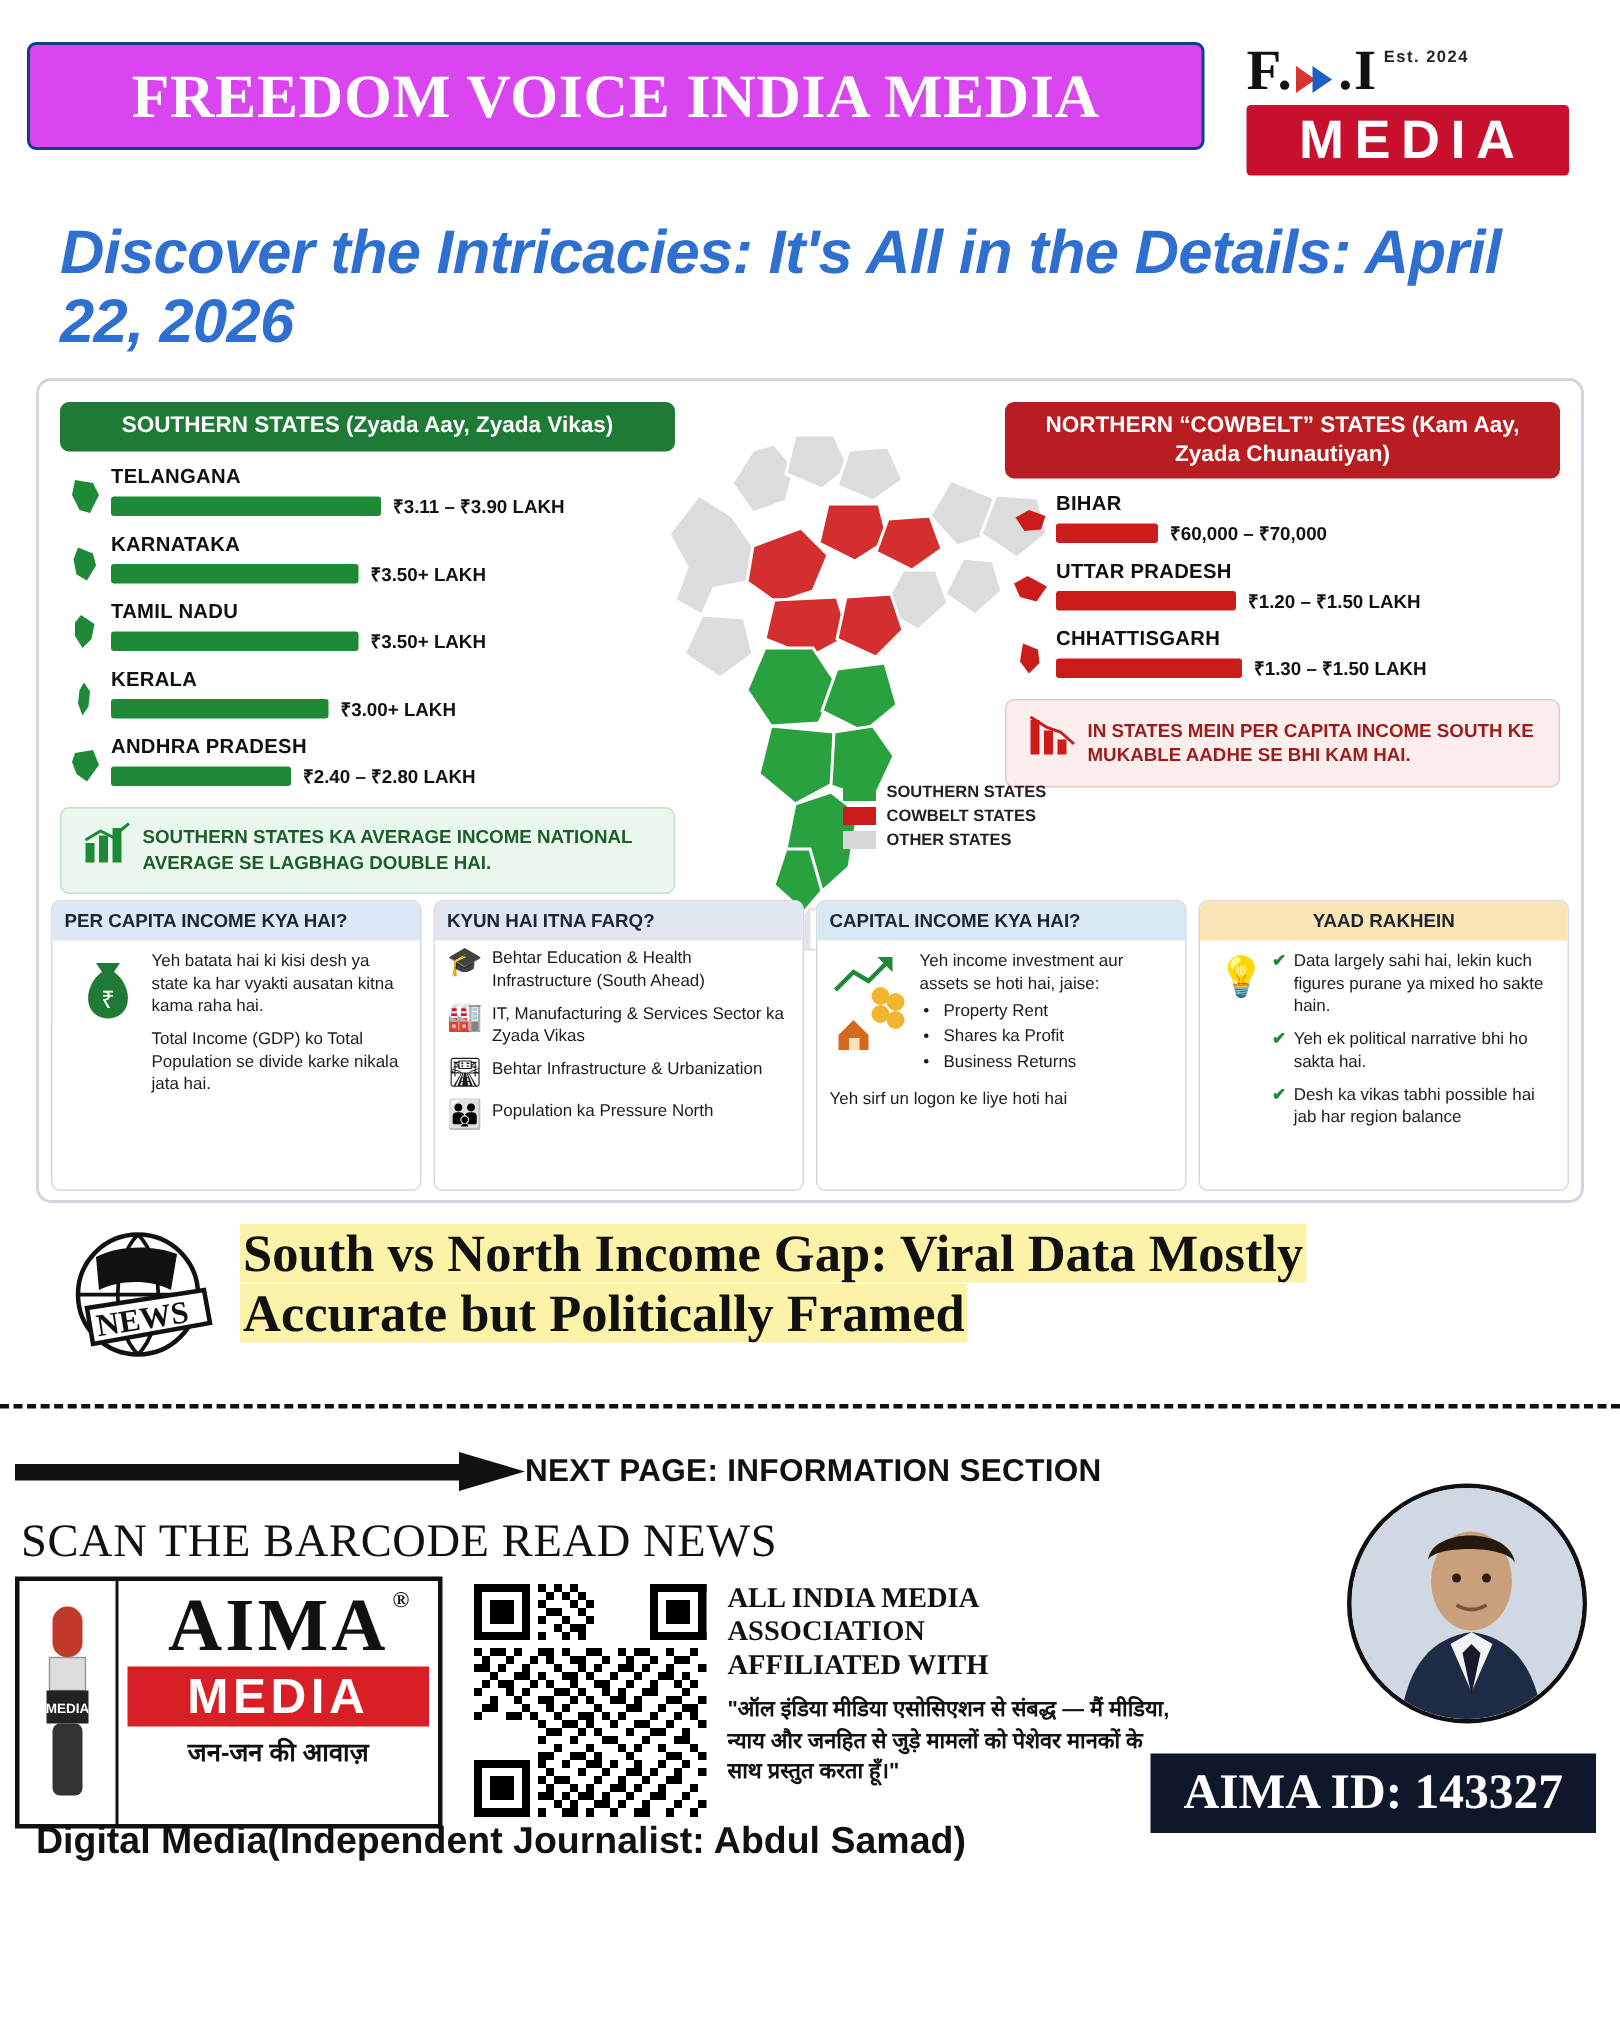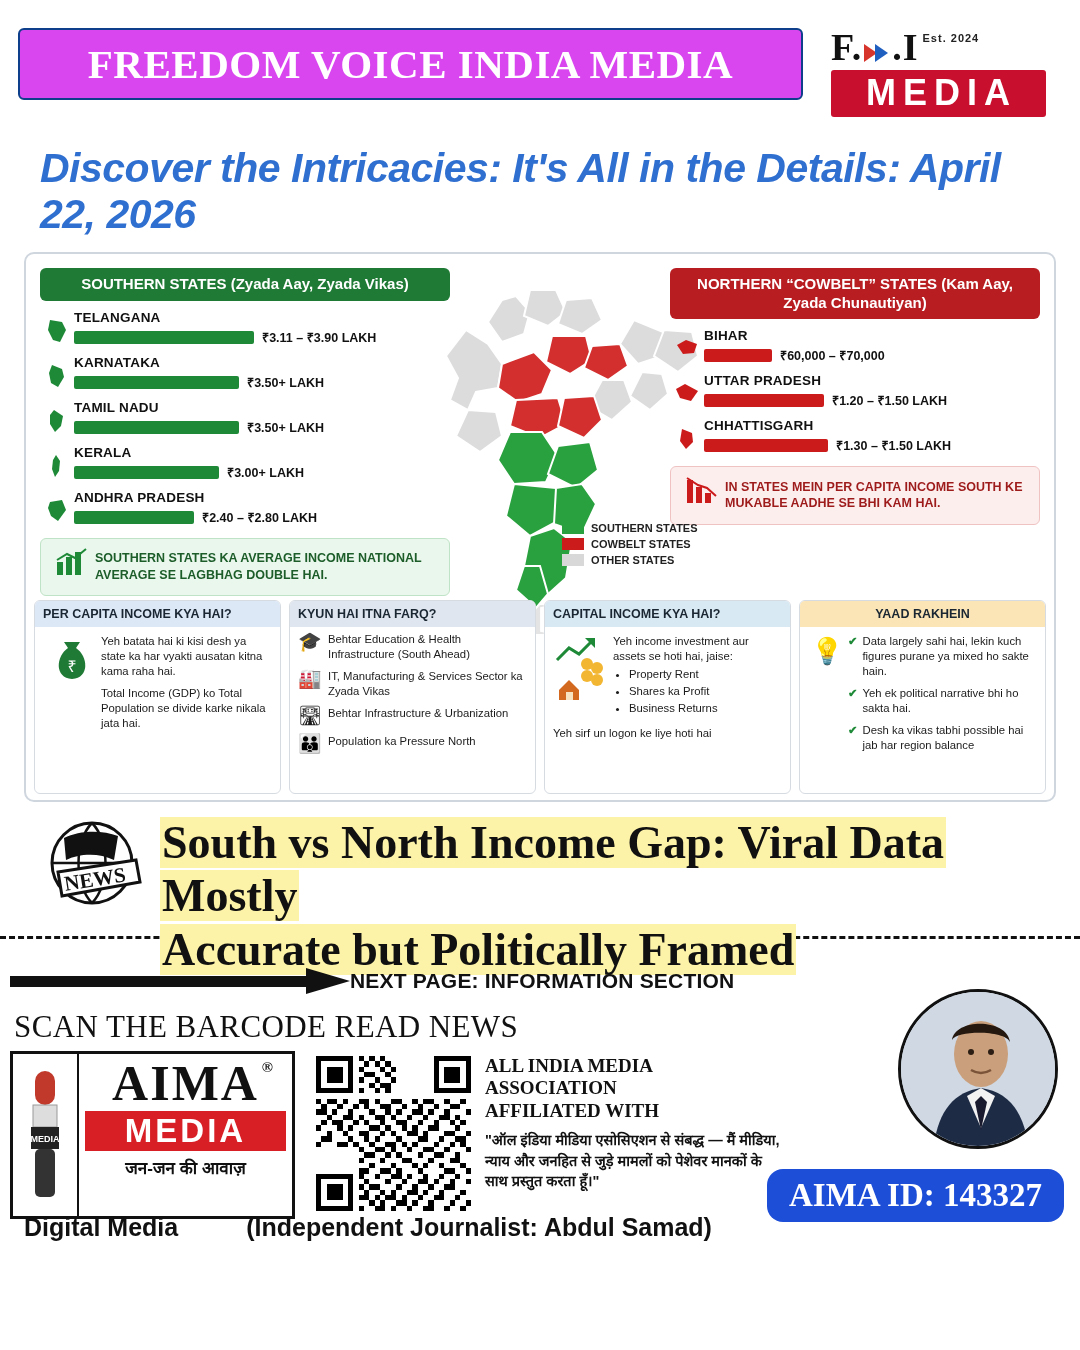--- a/index.html
+++ b/index.html
@@ -238,21 +238,21 @@
     display: flex;
     align-items: flex-start;
     margin: 14px 0 0 0;
     padding: 0 30px 0 44px;
     height: 110px;
   }
   .news-globe { flex: 0 0 110px; }
   .headline-text {
     font-family: "Liberation Serif", serif;
     font-weight: bold;
-    font-size: 46px;
+    font-size: 35px;
     line-height: 1.16;
     color: #111;
     margin-left: 6px;
   }
   .headline-text span {
     background: #fdf3a8;
     padding: 0 2px;
     box-decoration-break: clone;
     -webkit-box-decoration-break: clone;
   }
@@ -344,33 +344,33 @@
   }
 
   .avatar {
     position: absolute; right: 22px; top: -62px;
     width: 160px; height: 160px; border-radius: 50%;
     border: 3px solid #111; overflow: hidden; background: #dfe6ee;
   }
 
   .aima-id {
     position: absolute; right: 16px; top: 118px;
-    background: #1d4ed8; color: #fff;
+    background: #0f172a; color: #fff;
     font-family: "Liberation Serif", serif;
     font-weight: bold; font-size: 33px;
-    padding: 8px 22px; border-radius: 16px;
+    padding: 8px 22px; border-radius: 0;
     white-space: nowrap;
   }
 
   .footer {
     position: absolute; left: 0; right: 0; bottom: 14px;
     display: flex; align-items: center; padding: 0 24px;
   }
   .footer-left { font-size: 25px; font-weight: bold; color: #111; }
-  .footer-right { font-size: 25px; font-weight: bold; color: #111; margin-left: 68px; }
+  .footer-right { font-size: 25px; font-weight: bold; color: #111; }
 </style>
 </head>
 <body>
 
 <div class="header-row">
   <div class="masthead">
     <div class="masthead-title">FREEDOM VOICE INDIA MEDIA</div>
   </div>
   <div class="logo-box">
     <div class="logo-top">

